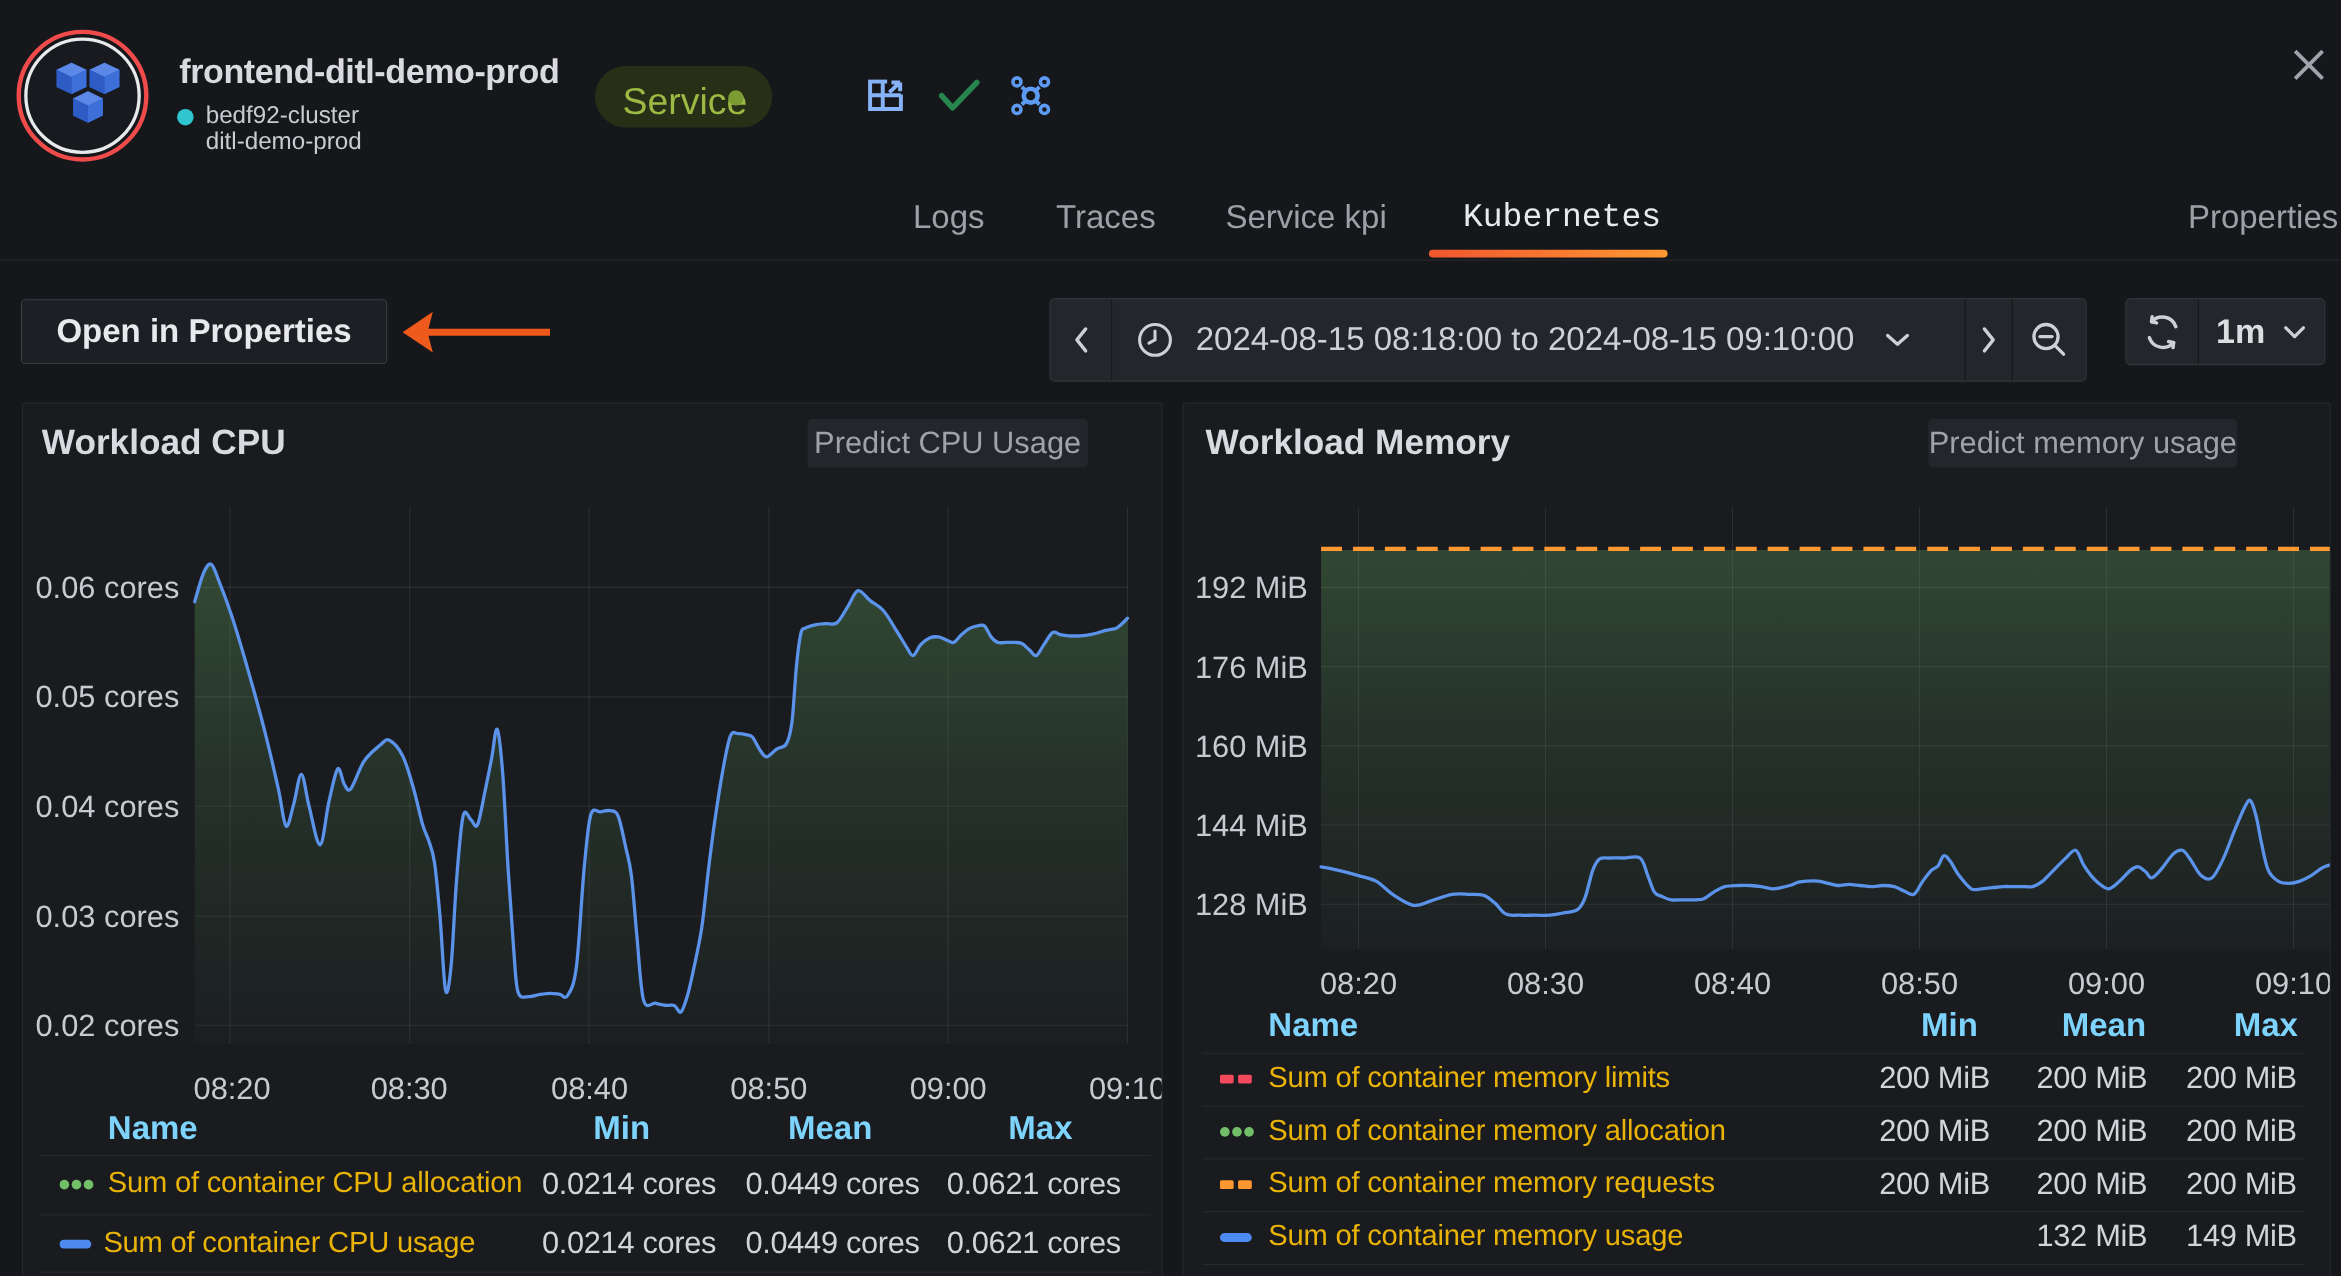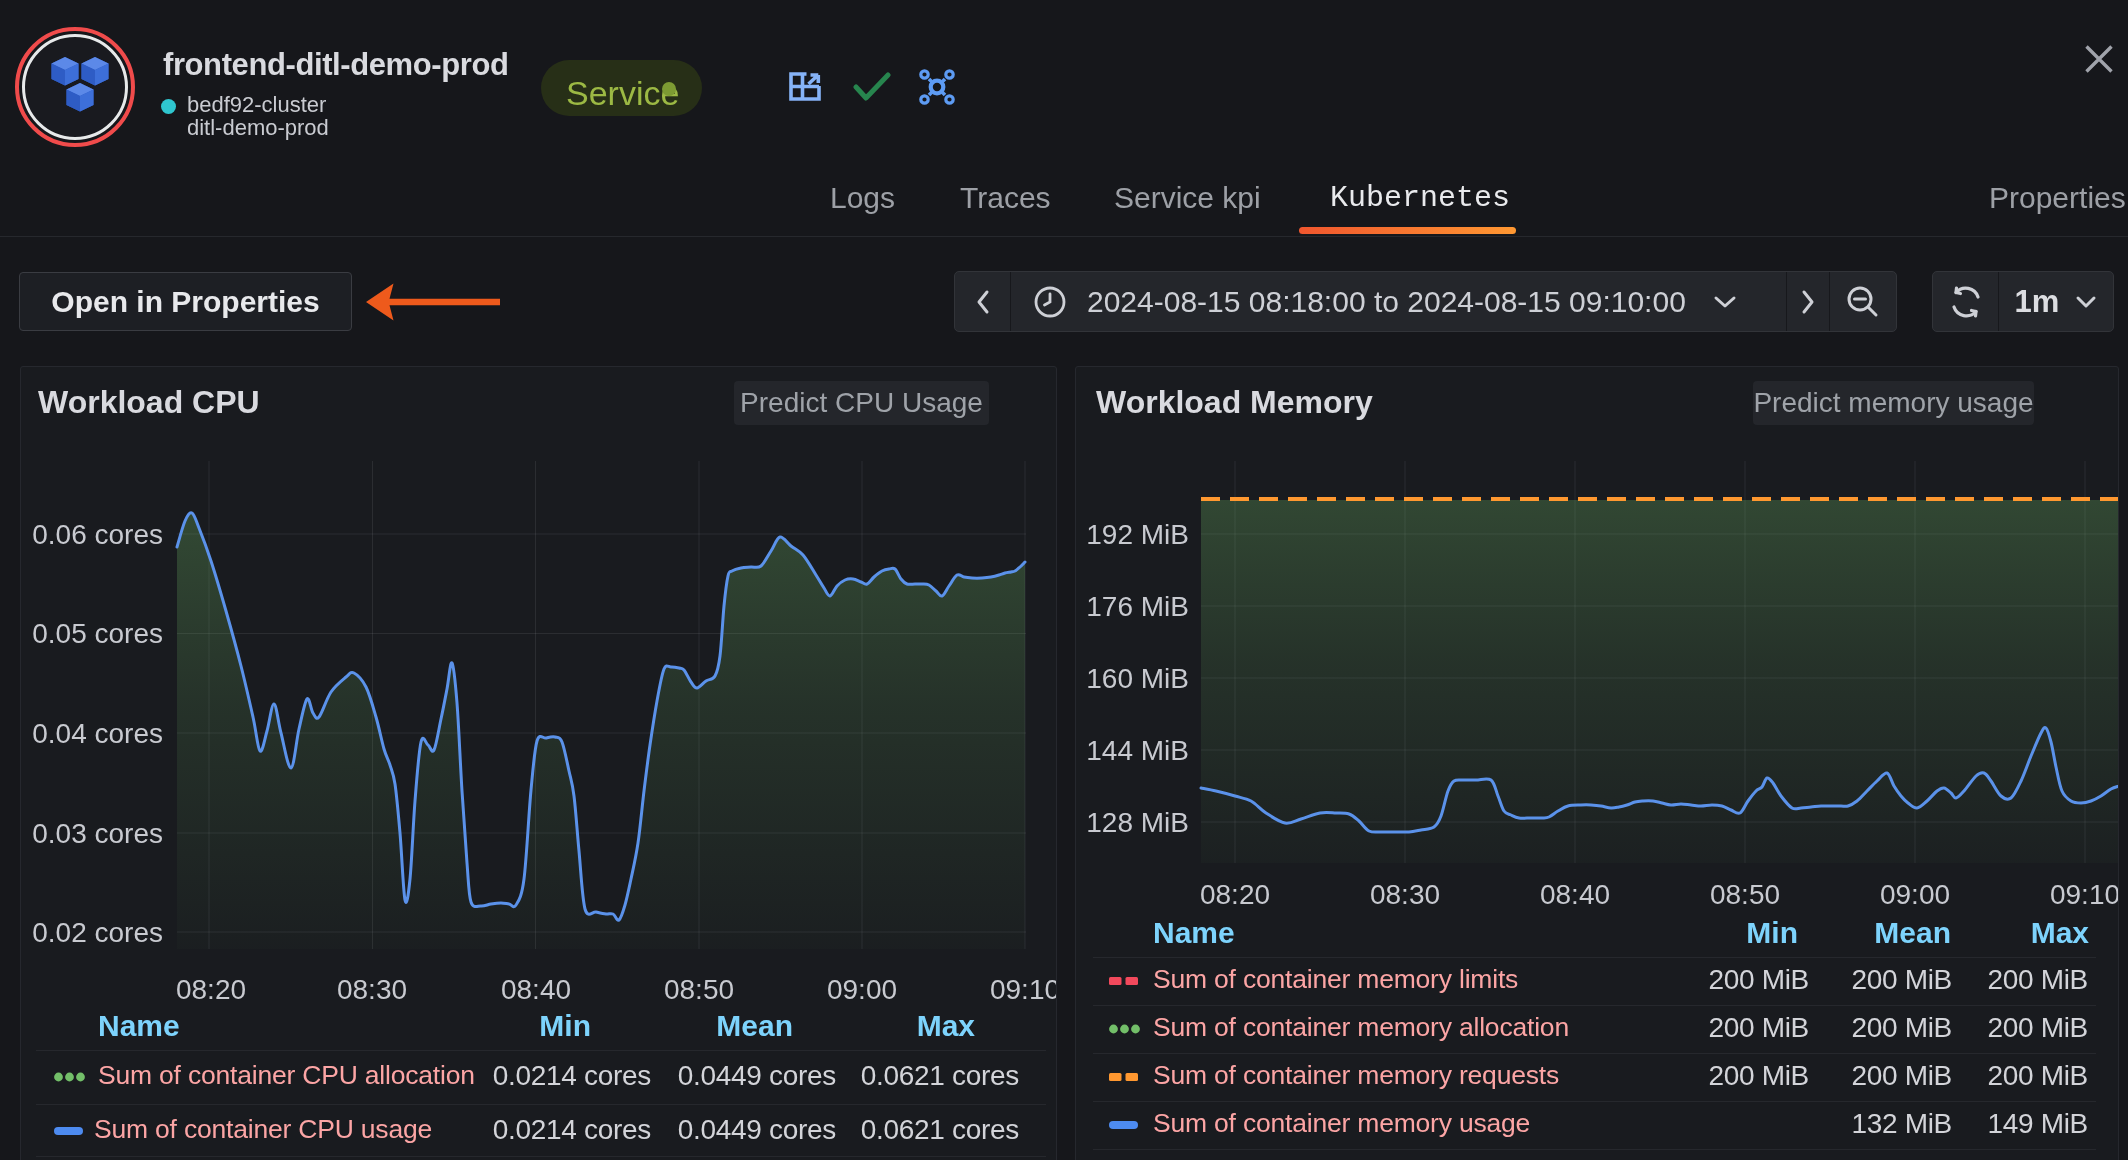--- a/index.html
+++ b/index.html
@@ -19,36 +19,36 @@
 #closex { left:2084px; top:44px; width:30px; height:30px; }
 
 
 .tab { top:181px; font-size:30px; color:#9da0a6; white-space:nowrap; }
 .tab.active { color:#e9eaed; font-weight:normal;font-family:Liberation Mono, monospace; }
 #underline { left:1299px; top:227px; width:217px; height:7px; border-radius:4px; background:linear-gradient(90deg,#f0562e,#ff9832); }
 #tabline { left:0; top:236px; width:2128px; height:1px; background:#26282d; }
 
 
 #openbtn { left:19px; top:272px; width:333px; height:59px; border:1px solid #3a3c42; border-radius:4px; background:#1d1f24; color:#e8e9ec; font-size:30px; font-weight:bold; text-align:center; line-height:57px; }
-#timegrp { left:954px; top:271px; width:943px; height:61px; background:#24262b; border:1px solid #323439; border-radius:5px; display:flex; align-items:stretch; }
+#timegrp { left:954px; top:271px; width:943px; height:76px; background:#24262b; border:1px solid #323439; border-radius:5px; display:flex; align-items:stretch; }
 #timegrp .seg { border-right:1px solid #17181c; display:flex; align-items:center; justify-content:center; }
 #timegrp .txt { font-size:30px; color:#ced0d6; font-weight:500; }
 #refgrp { left:1932px; top:271px; width:182px; height:61px; background:#24262b; border:1px solid #323439; border-radius:5px; display:flex; }
 #refgrp .seg { display:flex; align-items:center; justify-content:center; }
 
 
 .panel { background:#191b1f; border:1px solid #26282e; border-radius:3px; overflow:hidden; }
 #panelL { left:20px; top:366px; width:1037px; height:800px; }
 #panelR { left:1075px; top:366px; width:1044px; height:800px; }
 .ptitle { font-size:32px; font-weight:bold; color:#d9dadf; }
 .pbtn { background:#24262b; border-radius:4px; color:#9fa3a9; font-size:28px; font-weight:500; text-align:center; }
 
 
 .lh { font-size:30px; font-weight:bold; color:#7dd3fc; white-space:nowrap; }
-.lrow { font-size:26.5px; color:#fca5a5; white-space:nowrap; letter-spacing:-0.2px; }
+.lrow { font-size:26.5px; color:#eab308; white-space:nowrap; letter-spacing:-0.2px; }
 .lval { font-size:28px; color:#d3d4d9; text-align:right; letter-spacing:-0.3px; }
 .ldiv { height:1px; background:#26282d; }
 svg { display:block; }
 text { font-family:"Liberation Sans", sans-serif; }
 </style>
 </head>
 <body>
 <div id="stage">
 
   <div id="avatar" class="abs">

